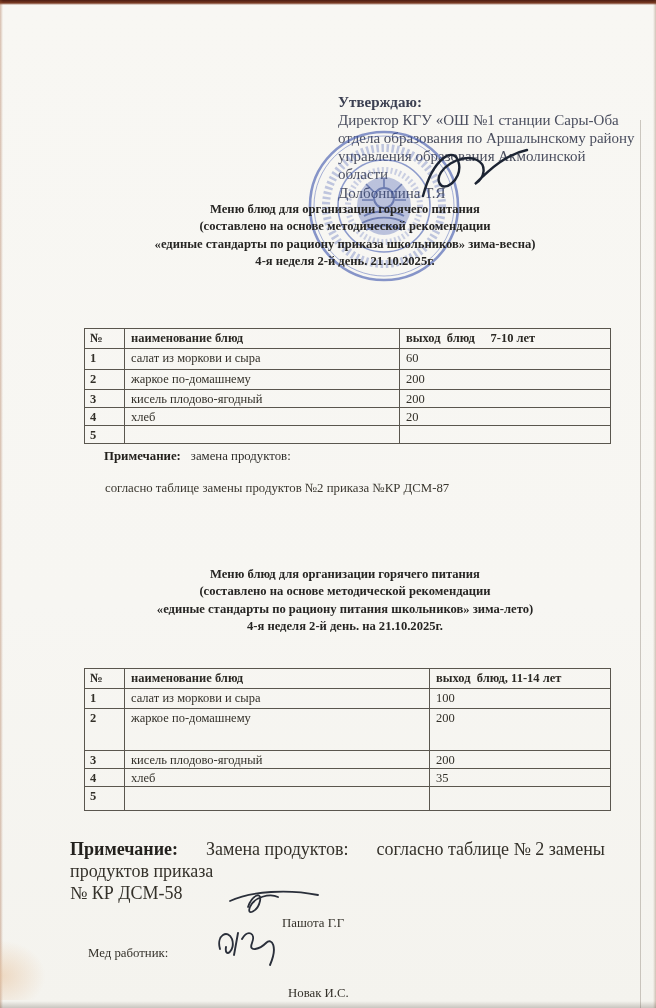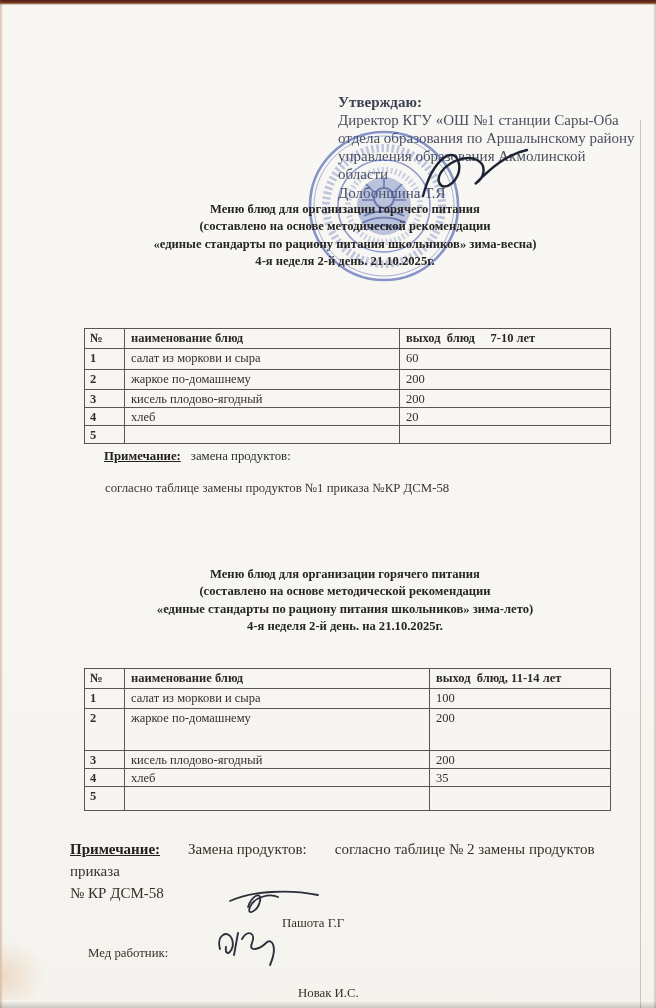--- a/index.html
+++ b/index.html
@@ -46,31 +46,31 @@
     line-height:15px;padding-top:2px;overflow:hidden;}
   table.menu td.num{font-weight:bold;padding-left:5px;}
   table.menu tr.hdr td{font-weight:bold;color:#2b2924;}
   .pre{white-space:pre;}
   .tbl1{top:328px;width:526px;}
   .tbl2{top:668px;width:526px;}
 
   
   .note1a{left:104px;top:449px;font-size:12.8px;}
   .note1b{left:105px;top:481px;font-size:12.8px;color:#3a372f;}
-  .bold{font-weight:bold;color:#23211d;text-decoration:underline;}
+  .bold{font-weight:bold;color:#23211d;}
   .gap1{display:inline-block;width:10px;}
-  .footer-note{left:70px;top:838px;width:540px;font-size:15px;line-height:22px;color:#34312a;}
+  .footer-note{left:70px;top:838px;width:540px;font-size:18px;line-height:22px;color:#34312a;}
   .footer-note .seg{margin-right:28px;}
 
   
   .sigrow-label{font-size:12.8px;color:#34312a;margin-top:48px;}
   .med-label{left:88px;top:898px;}
   .med-name{left:282px;top:868px;}
   .cook-label{left:88px;top:980px;}
-  .cook-name{left:298px;top:938px;}
+  .cook-name{left:288px;top:938px;}
   .sig-med{left:218px;top:885px;width:110px;height:42px;}
   .sig-cook{left:212px;top:925px;width:110px;height:46px;}
 </style>
 </head>
 <body>
 
 <div class="page">
 
   <div class="edge-top"></div>
   <div class="edge-left"></div>
@@ -105,21 +105,21 @@
     </g>
   </svg>
 
   <svg class="abs sig-top" viewBox="0 0 130 75">
     <path d="M8 58 C 18 20, 40 6, 44 26 C 47 42, 28 56, 24 44 C 20 32, 46 14, 62 22 C 72 27, 70 40, 60 46 C 76 30, 92 16, 112 12" stroke="#1c2433" stroke-width="2.4" fill="none" stroke-linecap="round"></path>
   </svg>
 
   <div class="abs title-block t1">
     <div>Меню блюд  для организации горячего питания</div>
     <div>(составлено на основе методической рекомендации</div>
-    <div>«единые стандарты по рациону питания школьников» зима-весна)</div>
+    <div>«единые стандарты по рациону приказа школьников» зима-весна)</div>
     <div>4-я неделя 2-й день. 21.10.2025г.</div>
   </div>
 
   <table class="menu tbl1">
     <colgroup>
         <col style="width:40px">
         <col style="width:275px">
         <col style="width:211px">
       </colgroup>
     <tbody>
@@ -152,21 +152,21 @@
       <td class="num">5</td>
       <td></td>
       <td></td>
     </tr>
   </tbody>
     </table>
 
   <div class="abs note1a">
     <span class="bold">Примечание:</span><span class="gap1"></span><span>замена продуктов:</span>
   </div>
-  <div class="abs note1b">согласно таблице замены продуктов №1  приказа №КР ДСМ-58</div>
+  <div class="abs note1b">согласно таблице замены продуктов №2  приказа №КР ДСМ-87</div>
 
   <div class="abs title-block t2">
     <div>Меню блюд  для организации горячего питания</div>
     <div>(составлено на основе методической рекомендации</div>
     <div>«единые стандарты по рациону питания школьников» зима-лето)</div>
     <div>4-я неделя 2-й день. на 21.10.2025г.</div>
   </div>
 
   <table class="menu tbl2">
     <colgroup>

